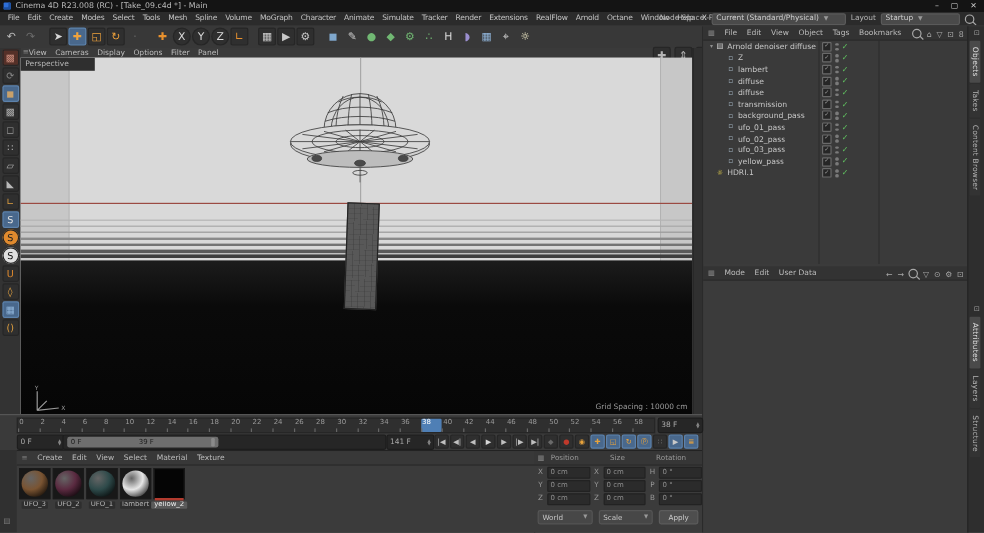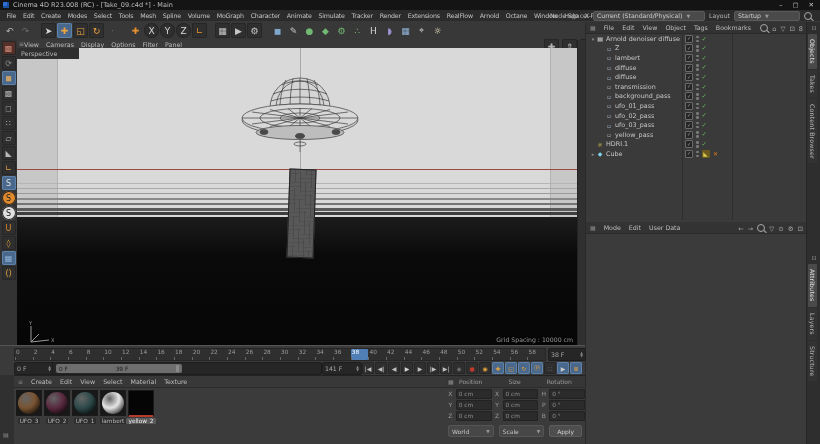--- a/index.html
+++ b/index.html
@@ -514,34 +514,20 @@
           <span class="lbl">HDRI.1</span>
           <div class="tctl">
             <span class="chk">✓</span>
             <span class="dots">
               <i></i>
               <i></i>
             </span>
             <span class="gchk">✓</span>
           </div>
         </div>
-        <div class="trow" style="padding-left: 4px;">
-          <span class="arrow">▸</span>
-          <span class="oicn" style="color: rgb(127, 212, 232);">◆</span>
-          <span class="lbl">Cube</span>
-          <div class="tctl">
-            <span class="chk">✓</span>
-            <span class="dots">
-              <i></i>
-              <i></i>
-            </span>
-            <span class="ttag" style="color: rgb(216, 200, 74); background: rgb(106, 90, 32);">◣</span>
-            <span class="ttag" style="color: rgb(224, 120, 32);">✕</span>
-          </div>
-        </div>
       </div>
     <div id="om-vline1"></div>
     <div id="om-vline2"></div>
 
     <div id="attr-header">
       <div class="pmenu">
         <span class="burger">▦</span>
         <span id="attr-menu-items" style="display:flex;gap:8px;">
             <span>Mode</span>
             <span>Edit</span>

